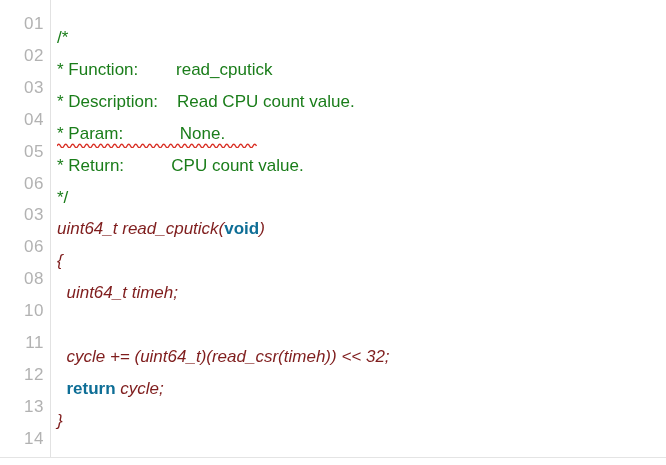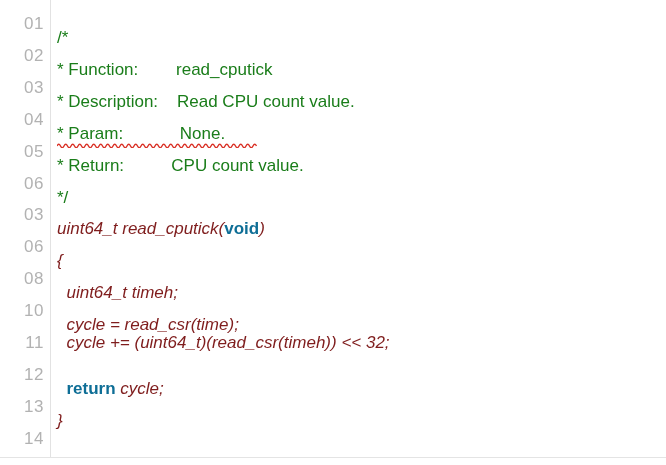--- a/index.html
+++ b/index.html
@@ -106,22 +106,21 @@
   <div id="code">
       <div class="code-line" style="top: 27px;"><span class="tok-comment">/*</span></div>
       <div class="code-line" style="top: 58.9px;"><span class="tok-comment">* Function:        read_cputick</span></div>
       <div class="code-line" style="top: 90.8px;"><span class="tok-comment">* Description:    Read CPU count value.</span></div>
       <div class="code-line" style="top: 154.6px;"><span class="tok-comment">* Return:          CPU count value.</span></div>
       <div class="code-line" style="top: 122.7px;"><span class="tok-comment">* Param:            None.</span></div>
       <div class="code-line" style="top: 186.5px;"><span class="tok-comment">*/</span></div>
       <div class="code-line" style="top: 218.4px;"><span class="tok-plain">uint64_t read_cputick(</span><span class="tok-keyword">void</span><span class="tok-plain">)</span></div>
       <div class="code-line" style="top: 250.3px;"><span class="tok-plain">{</span></div>
       <div class="code-line" style="top: 282.2px;"><span class="tok-plain">  uint64_t timeh;</span></div>
-      <div class="code-line" style="top: 314.1px;"><span class="tok-plain">  cycle = read_csr(time);</span></div>
-      <div class="code-line" style="top: 332px;"><span class="tok-plain">  cycle += (uint64_t)(read_csr(timeh)) &lt;&lt; 32;</span></div>
+      <div class="code-line" style="top: 346px;"><span class="tok-plain">  cycle += (uint64_t)(read_csr(timeh)) &lt;&lt; 32;</span></div>
       <div class="code-line" style="top: 377.9px;"><span class="tok-plain">  </span><span class="tok-keyword">return</span><span class="tok-plain"> cycle;</span></div>
       <div class="code-line" style="top: 409.8px;"><span class="tok-plain">}</span></div>
       <div class="code-line" style="top: 441.7px;"></div>
     </div>
 
   <svg id="squiggle" viewBox="0 0 200 6" preserveAspectRatio="none" aria-hidden="true">
     <path d="M0 4 Q 1.75 0.6 3.5 4 T 7 4 T 10.5 4 T 14 4 T 17.5 4 T 21 4 T 24.5 4 T 28 4
              T 31.5 4 T 35 4 T 38.5 4 T 42 4 T 45.5 4 T 49 4 T 52.5 4 T 56 4 T 59.5 4 T 63 4
              T 66.5 4 T 70 4 T 73.5 4 T 77 4 T 80.5 4 T 84 4 T 87.5 4 T 91 4 T 94.5 4 T 98 4
              T 101.5 4 T 105 4 T 108.5 4 T 112 4 T 115.5 4 T 119 4 T 122.5 4 T 126 4

